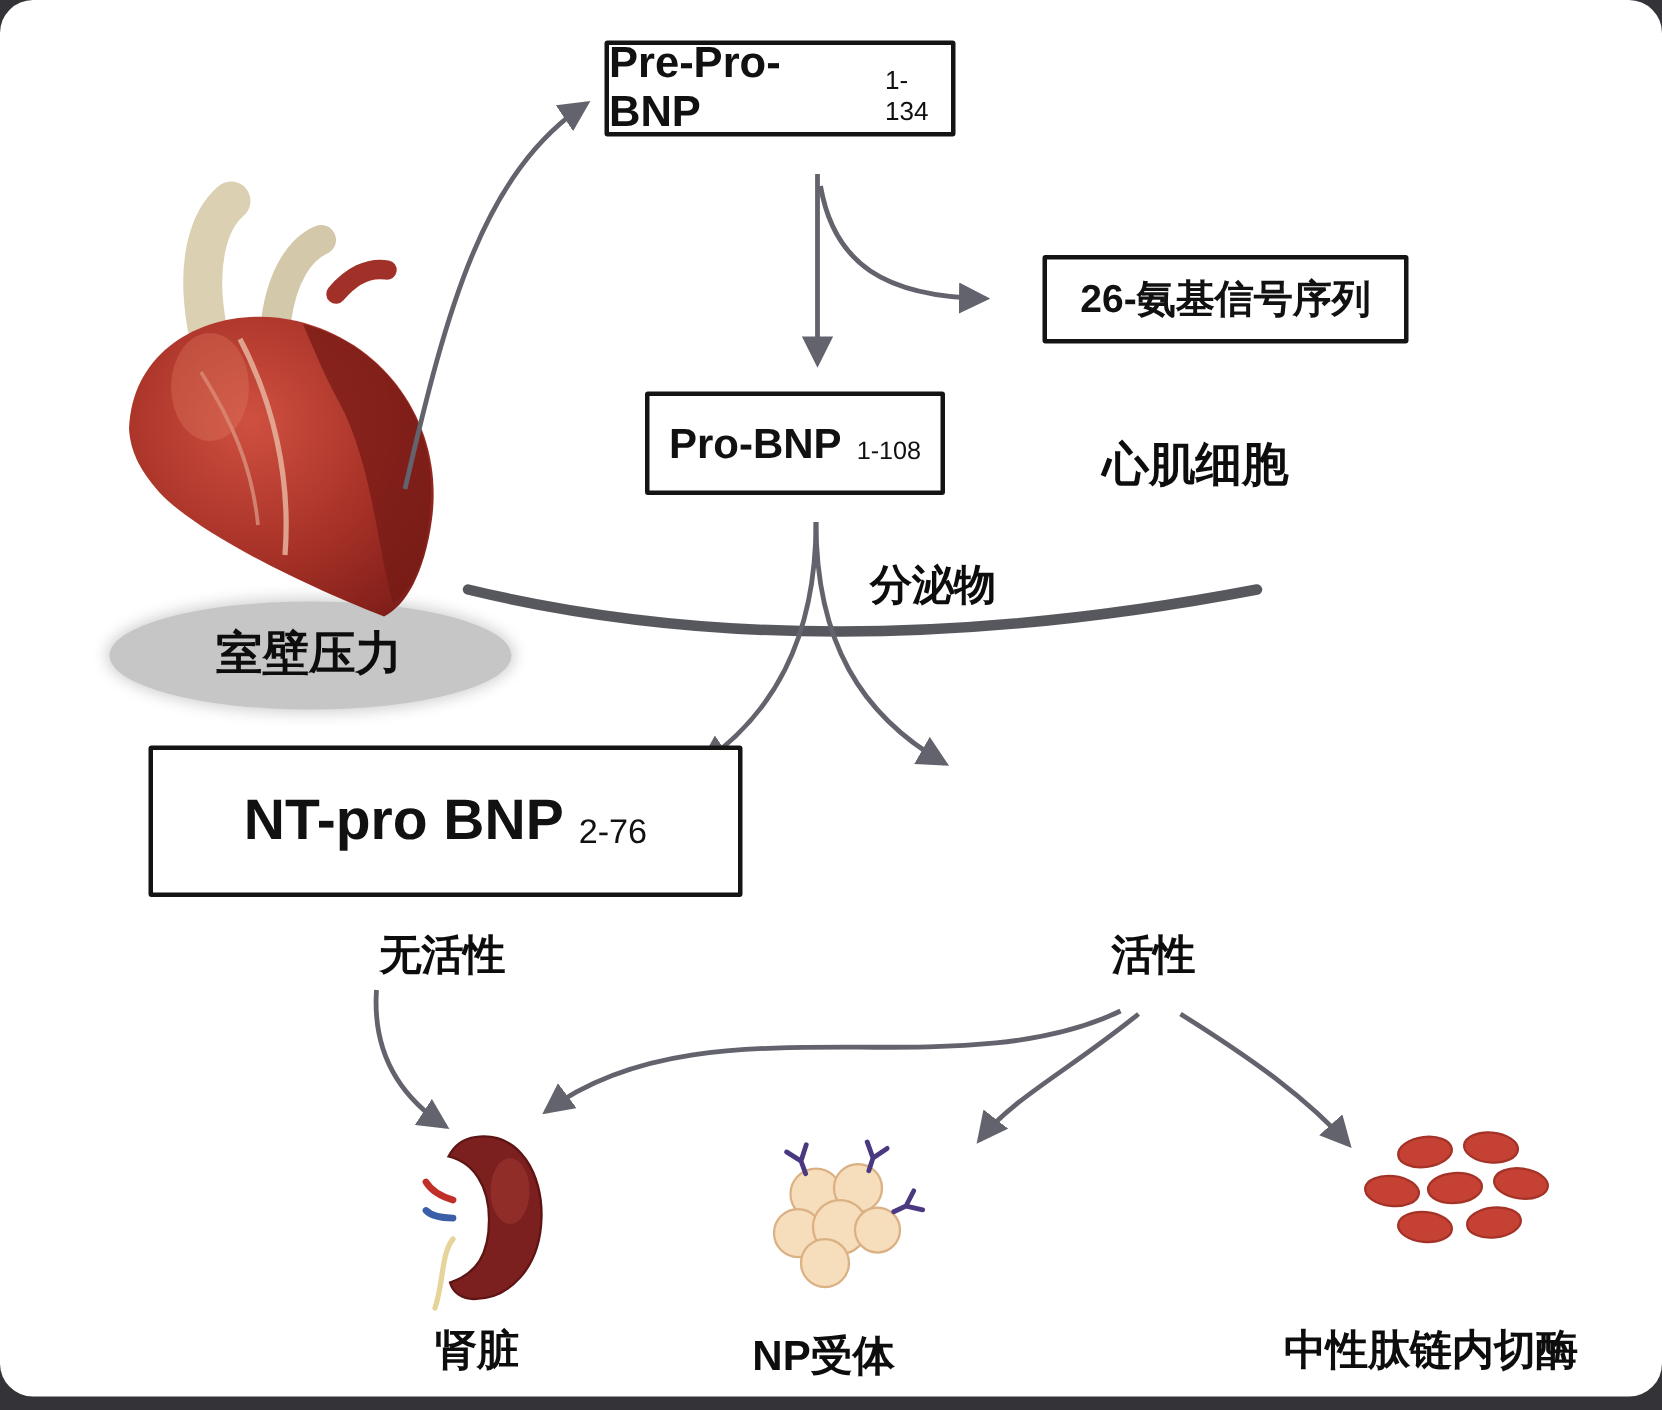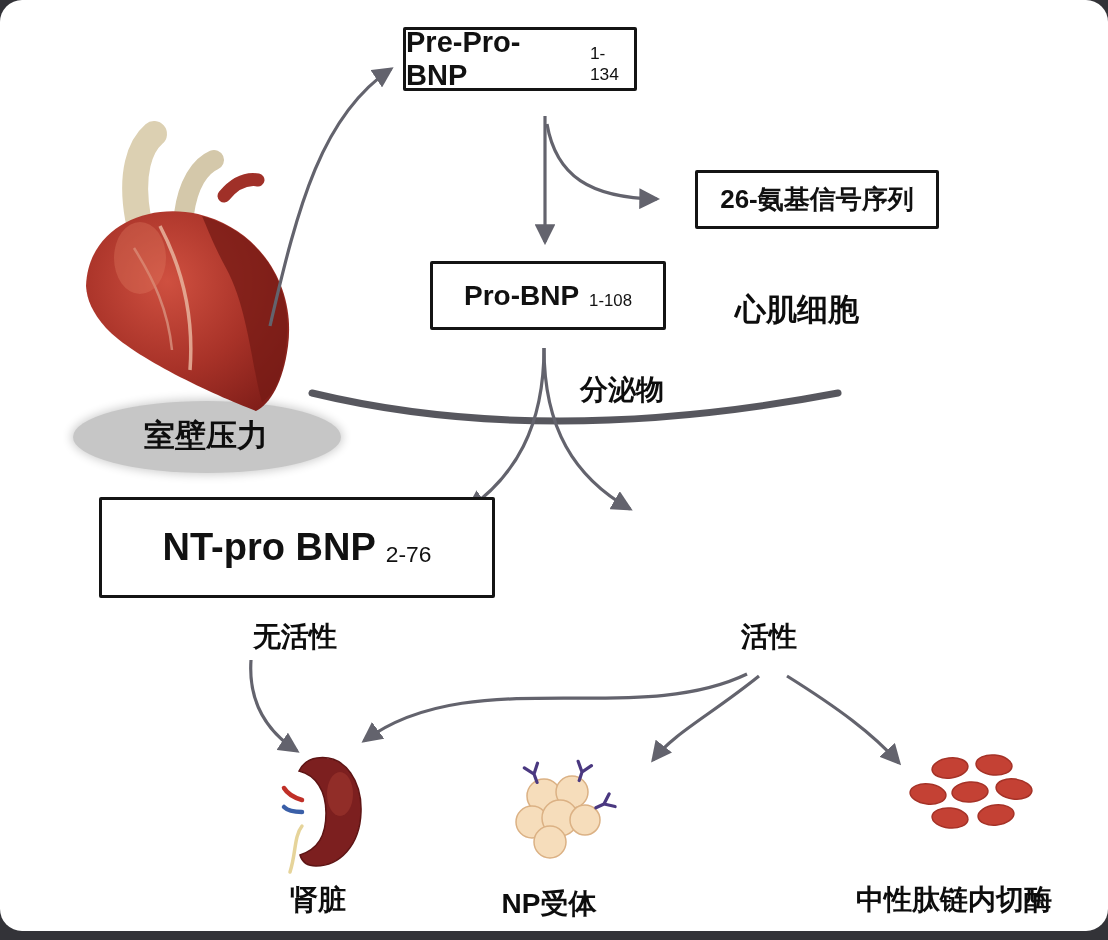--- a/index.html
+++ b/index.html
@@ -61,21 +61,21 @@
 
   <div class="box" style="left:403px; top:27px; width:234px; height:64px; font-size:29px;">
     <span class="box-main">Pre-Pro-BNP</span>
     <span class="box-sub">1-134</span>
   </div>
 
   <div class="box" style="left:668px; top:170px; width:244px; height:59px; font-size:26px;margin-left:27px;">
     <span class="box-main">26-氨基信号序列</span>
   </div>
 
-  <div class="box" style="left:430px; top:261px; width:236px; height:69px; font-size:28px;">
+  <div class="box" style="left:430px; top:261px; width:200px; height:69px; font-size:28px;">
     <span class="box-main">Pro-BNP</span>
     <span class="box-sub">1-108</span>
   </div>
 
   <div class="box" style="left:99px; top:497px; width:396px; height:101px; font-size:38px;">
     <span class="box-main" style="font-weight:800;">NT-pro BNP</span>
     <span class="box-sub">2-76</span>
   </div>
 
 

